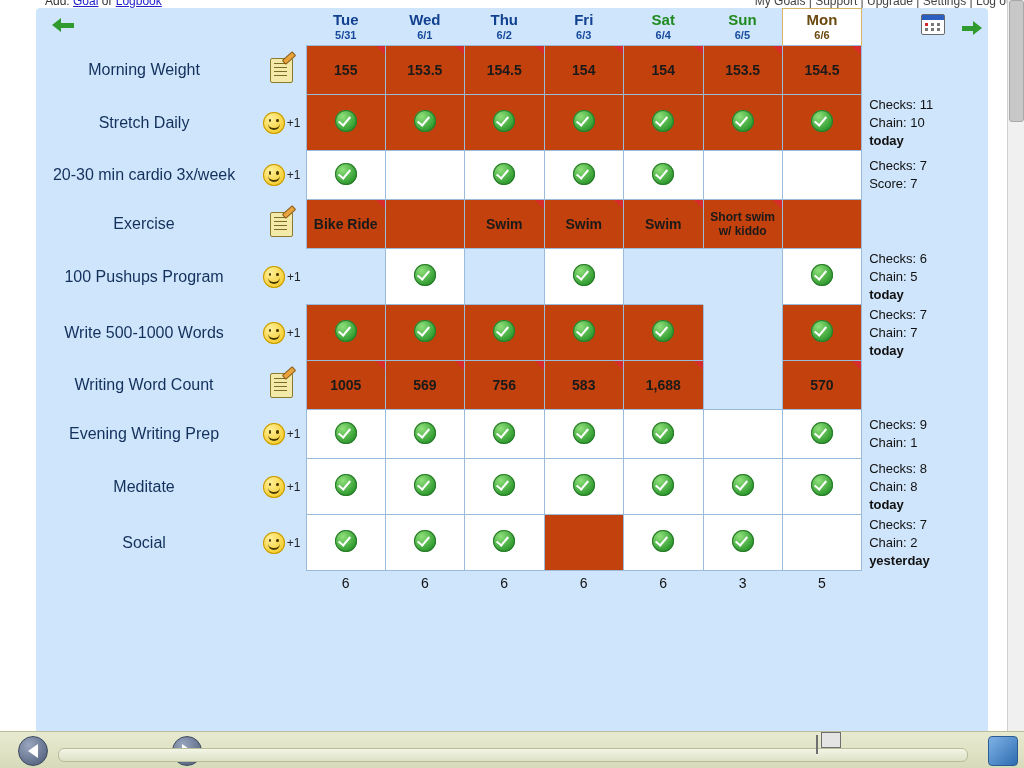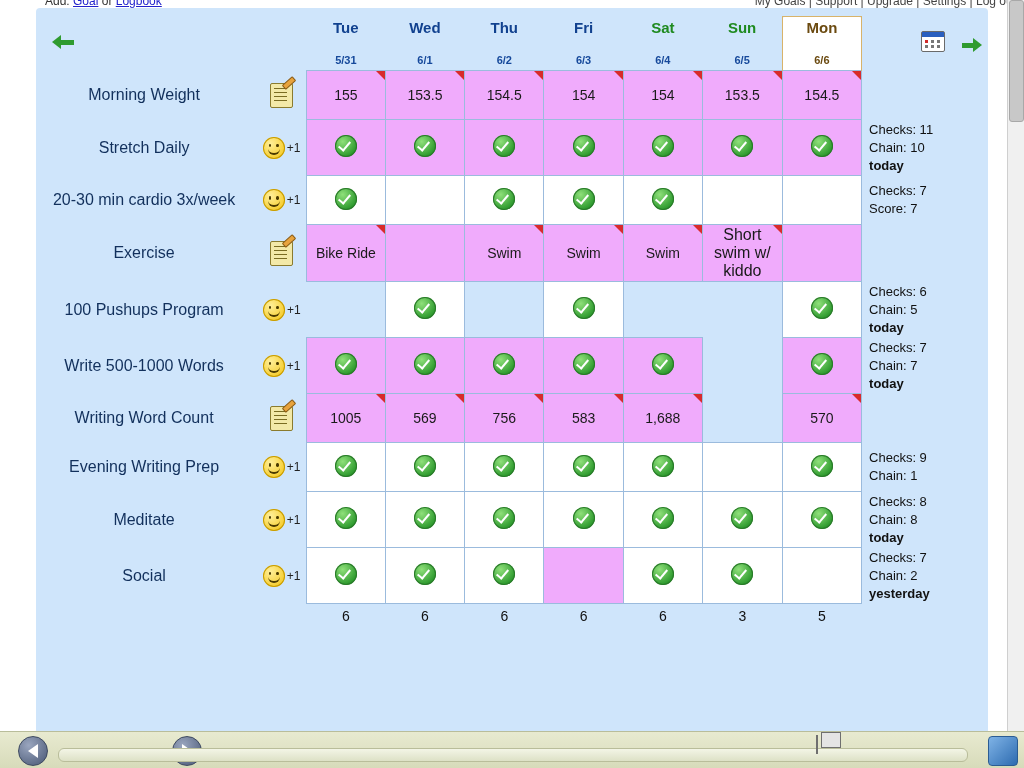--- a/index.html
+++ b/index.html
@@ -55,21 +55,21 @@
     width: 952px;
     height: 724px;
     background: #cfe5fb;
     border-radius: 4px 4px 0 0;
   }
 
   table.grid {
     border-collapse: collapse;
     position: absolute;
     left: 0px;
-    top: 8px;
+    top: 0px;
   }
 
   .label-col {
     width: 220px;
     text-align: center;
     padding-right: 6px;
     font-size: 16px;
     color: #12305c;
     vertical-align: middle;
     line-height: 18px;
@@ -90,21 +90,21 @@
     color: #11418f;
     padding: 2px 0 4px 0;
   }
   .day-head.weekend-sat { color: #1f8a1f; }
   .day-head.weekend-sun { color: #1f8a1f; }
   .day-head .date {
     display: block;
     font-size: 11px;
     font-weight: bold;
     color: #16499b;
-    margin-top: 18px;
+    margin-top: 1px;
   }
   .day-head.today-col {
     background: #ffffff;
     border: 1px solid #d8b36a;
     border-bottom: none;
     border-radius: 3px 3px 0 0;
     color: #6b4a10;
   }
   .day-head.today-col .date { color: #6b4a10; }
 
@@ -112,21 +112,21 @@
     width: 82px;
     height: 46px;
     border: 1px solid #9bbbdd;
     text-align: center;
     vertical-align: middle;
     position: relative;
     background: #ffffff;
     font-size: 14px;
     color: #1a1a1a;
   }
-  td.cell.note { background: #f0abfc; }
+  td.cell.note { background: #c2410c; font-weight: bold; }
   td.cell.blank { background: #cfe5fb; border: none; }
   td.cell.empty-white { background: #ffffff; }
 
   td.cell .corner {
     position: absolute;
     top: 0;
     right: 0;
     width: 0;
     height: 0;
     border-top: 9px solid #d82b2b;
@@ -517,21 +517,21 @@
         <tr>
           <td class="label-col">Exercise</td>
           <td class="icon-col">
             <span class="pad-icon"></span>
           </td>
           <td class="cell note"><span class="corner"></span><span>Bike Ride</span></td>
           <td class="cell note"><span></span></td>
           <td class="cell note"><span class="corner"></span><span>Swim</span></td>
           <td class="cell note"><span class="corner"></span><span>Swim</span></td>
           <td class="cell note"><span class="corner"></span><span>Swim</span></td>
-          <td class="cell note" style="font-size:16px;"><span class="corner"></span><span>Short swim w/ kiddo</span></td>
+          <td class="cell note" style="font-size:12px;"><span class="corner"></span><span>Short swim w/ kiddo</span></td>
           <td class="cell note"><span></span></td>
           <td class="stats"></td>
         </tr>
 
         <tr>
           <td class="label-col">100 Pushups Program</td>
           <td class="icon-col">
             <span class="smiley"><span class="eye l"></span><span class="eye r"></span><span class="mouth"></span></span><span class="plusone">+1</span>
           </td>
           <td class="cell blank"></td>

